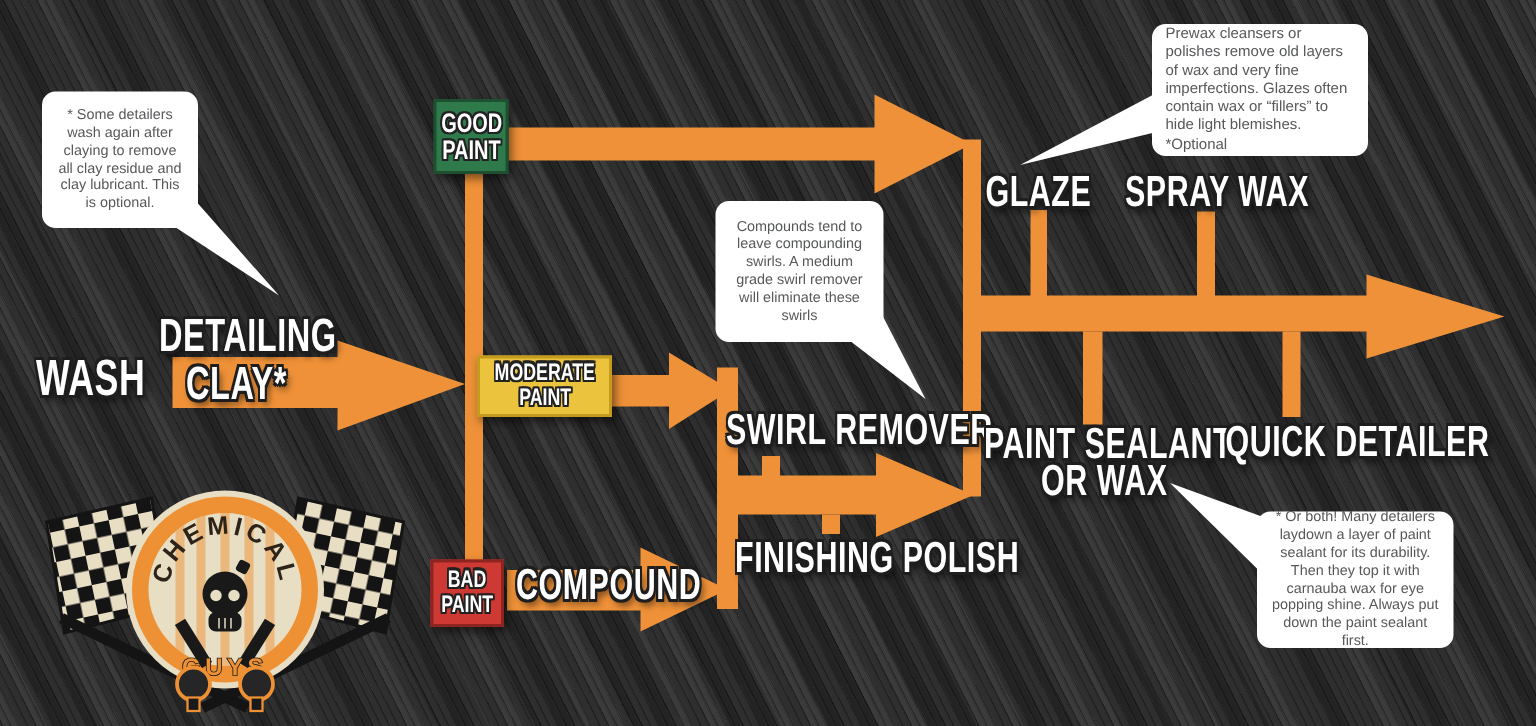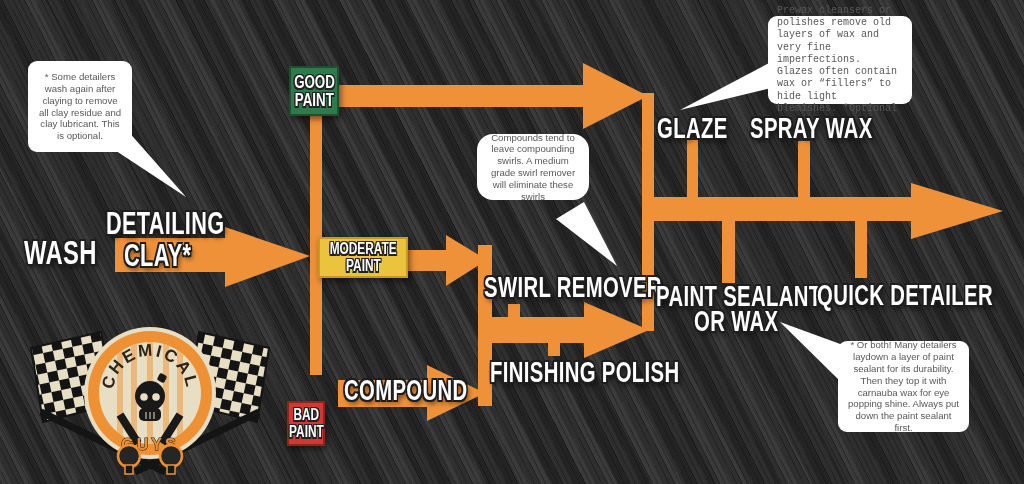--- a/index.html
+++ b/index.html
@@ -30,21 +30,21 @@
     font-weight:bold;color:#fff;line-height:1.02;transform:scaleX(0.74);transform-origin:center;
     text-shadow:-1.5px -1.5px 0 #222,1.5px -1.5px 0 #222,-1.5px 1.5px 0 #222,1.5px 1.5px 0 #222,
                 -1.5px 0 0 #222,1.5px 0 0 #222,0 -1.5px 0 #222,0 1.5px 0 #222;
     white-space:nowrap;
   }
   .callout{
     position:absolute;background:#ffffff;color:#57585a;border-radius:9px;
     box-sizing:border-box;font-size:9.6px;line-height:1.23;text-align:center;
     padding:9px 9px;display:flex;align-items:center;justify-content:center;
   }
-  .callout.leftalign{text-align:left;padding:9px 9px;font-family:Liberation Mono, monospace;}
+  .callout.leftalign{text-align:left;padding:9px 9px;}
 </style>
 </head>
 <body>
 
 <div id="stage">
 
   <svg width="1024" height="484" viewBox="0 0 1024 484">
     <g fill="#EF9138">
       <polygon points="115,238 225,238 225,227 310,256 225,287 225,272 115,272"></polygon>
       <polygon points="339,85 583,85 583,63 648,96 583,129 583,107 339,107"></polygon>
@@ -66,39 +66,39 @@
       <polygon points="98,139 127,130 186,197"></polygon>
       <polygon points="556,219 584,202 617,266"></polygon>
       <polygon points="680,110 771,62 771,88"></polygon>
       <polygon points="780,322 843,345 843,384"></polygon>
     </g>
   </svg>
 
   <div class="callout" style="left:28px;top:61px;width:104px;height:91px;">
     <span>* Some detailers wash again after claying to remove all clay residue and clay lubricant. This is optional.</span>
   </div>
-  <div class="callout" style="left:477px;top:134px;width:112px;height:66px;border-radius:16px;">
+  <div class="callout" style="left:477px;top:134px;width:112px;height:94px;">
     <span>Compounds tend to leave compounding swirls. A medium grade swirl remover will eliminate these swirls</span>
   </div>
   <div class="callout leftalign" style="left:768px;top:16px;width:144px;height:88px;font-size:10px;">
     <span>Prewax cleansers or polishes remove old layers of wax and very fine imperfections. Glazes often contain wax or “fillers” to hide light blemishes. *Optional</span>
   </div>
   <div class="callout" style="left:838px;top:341px;width:131px;height:91px;">
     <span>* Or both! Many detailers laydown a layer of paint sealant for its durability. Then they top it with carnauba wax for eye popping shine. Always put down the paint sealant first.</span>
   </div>
 
   <div class="paintbox" style="left:289px;top:66px;width:50px;height:50px;background:#2E7A4B;border:2px solid rgba(0,0,0,0.35);">
     <div class="bl" style="font-size:18px;">GOOD</div>
     <div class="bl" style="font-size:18px;">PAINT</div>
   </div>
   <div class="paintbox" style="left:318px;top:237px;width:90px;height:41px;background:#ECC33D;border:2px solid #C49A1F;">
     <div class="bl" style="font-size:16px;">MODERATE</div>
     <div class="bl" style="font-size:16px;">PAINT</div>
   </div>
-  <div class="paintbox" style="left:287px;top:373px;width:38px;height:45px;background:#CE3A33;border:2px solid #8E241F;margin-top:28px;">
+  <div class="paintbox" style="left:287px;top:373px;width:49px;height:45px;background:#CE3A33;border:2px solid #8E241F;">
     <div class="bl" style="font-size:16px;">BAD</div>
     <div class="bl" style="font-size:16px;">PAINT</div>
   </div>
 
   <div class="biglabel" style="left:24px;top:233px;font-size:34px;">WASH</div>
   <div class="biglabel" style="left:106px;top:206px;font-size:31px;">DETAILING</div>
   <div class="biglabel" style="left:124px;top:238px;font-size:31px;">CLAY*</div>
   <div class="biglabel" style="left:344px;top:374px;font-size:29px;">COMPOUND</div>
   <div class="biglabel" style="left:484px;top:271px;font-size:29px;">SWIRL REMOVER</div>
   <div class="biglabel" style="left:490px;top:356px;font-size:29px;">FINISHING POLISH</div>

